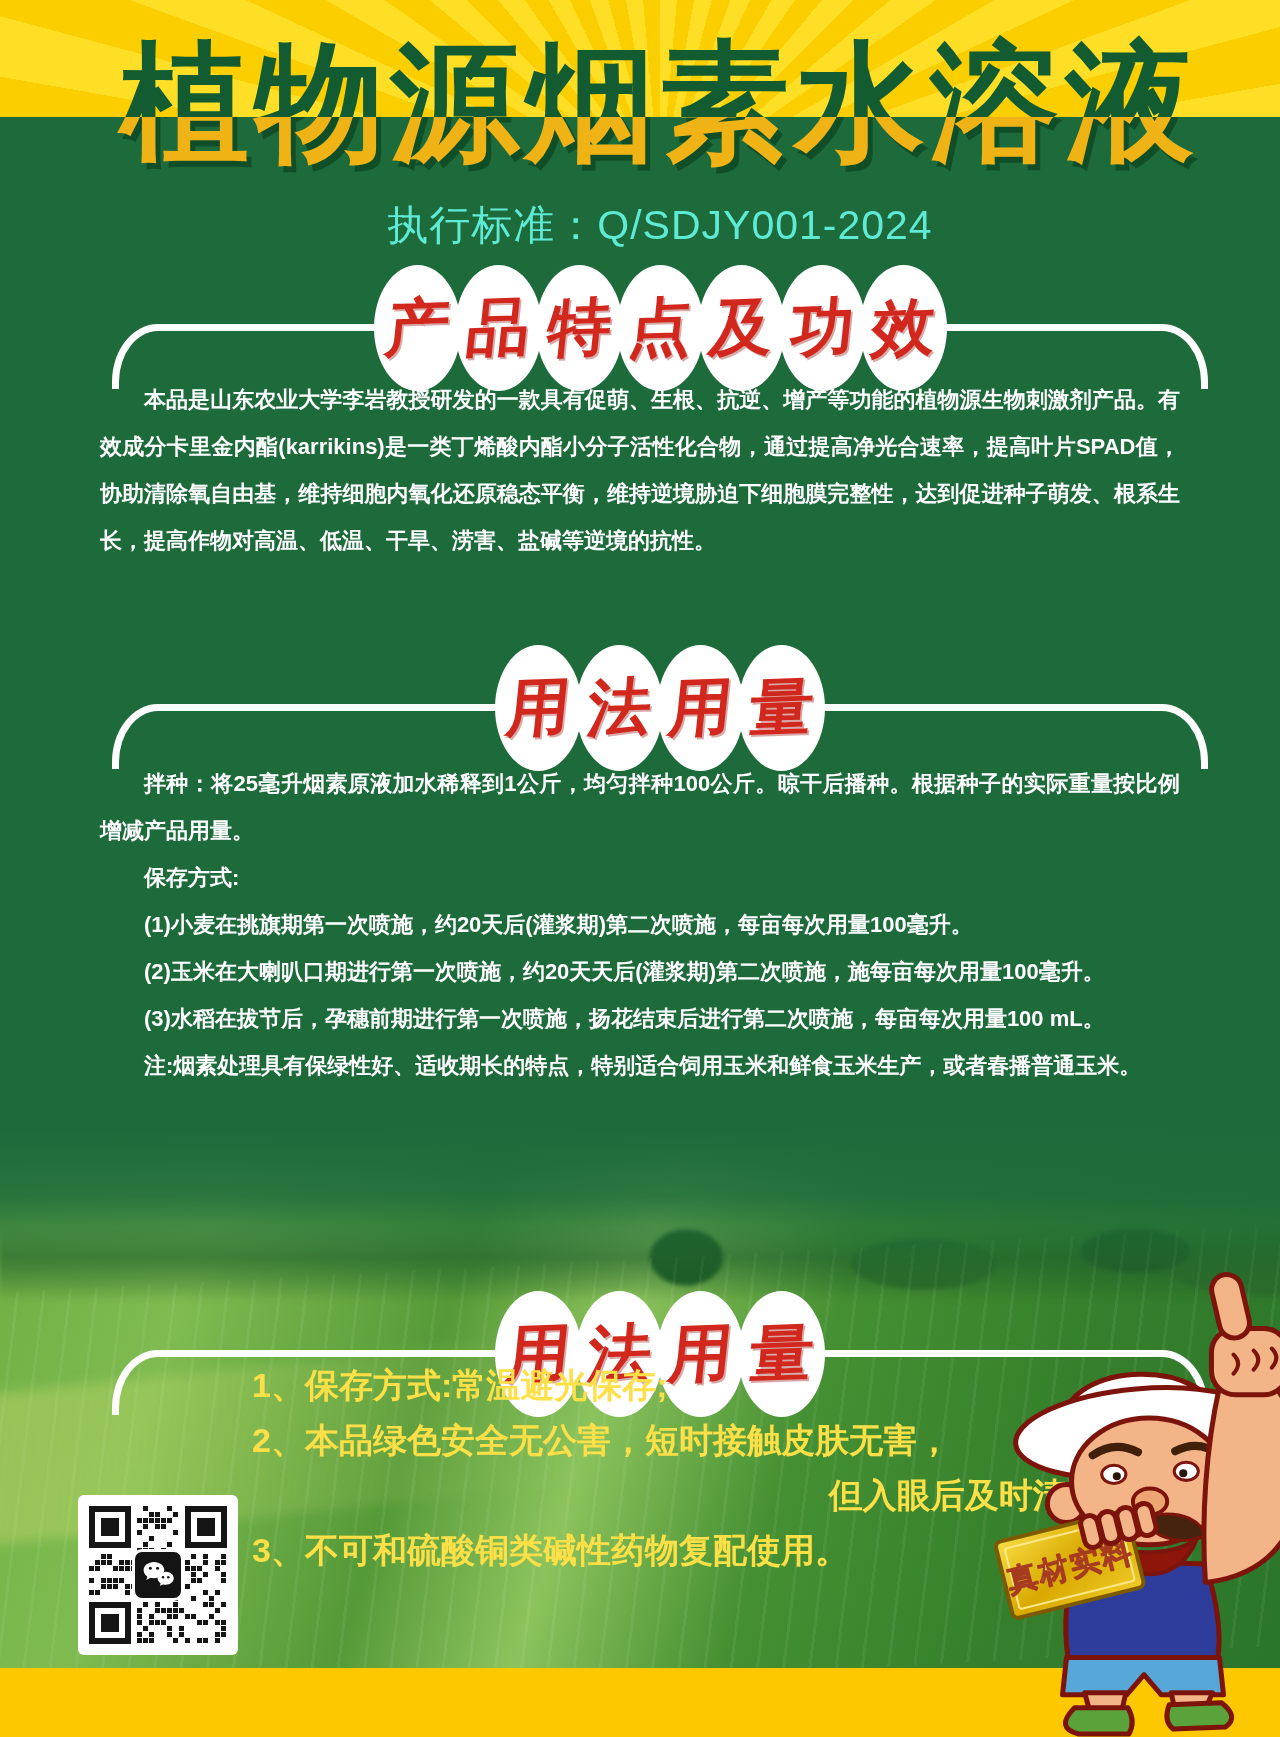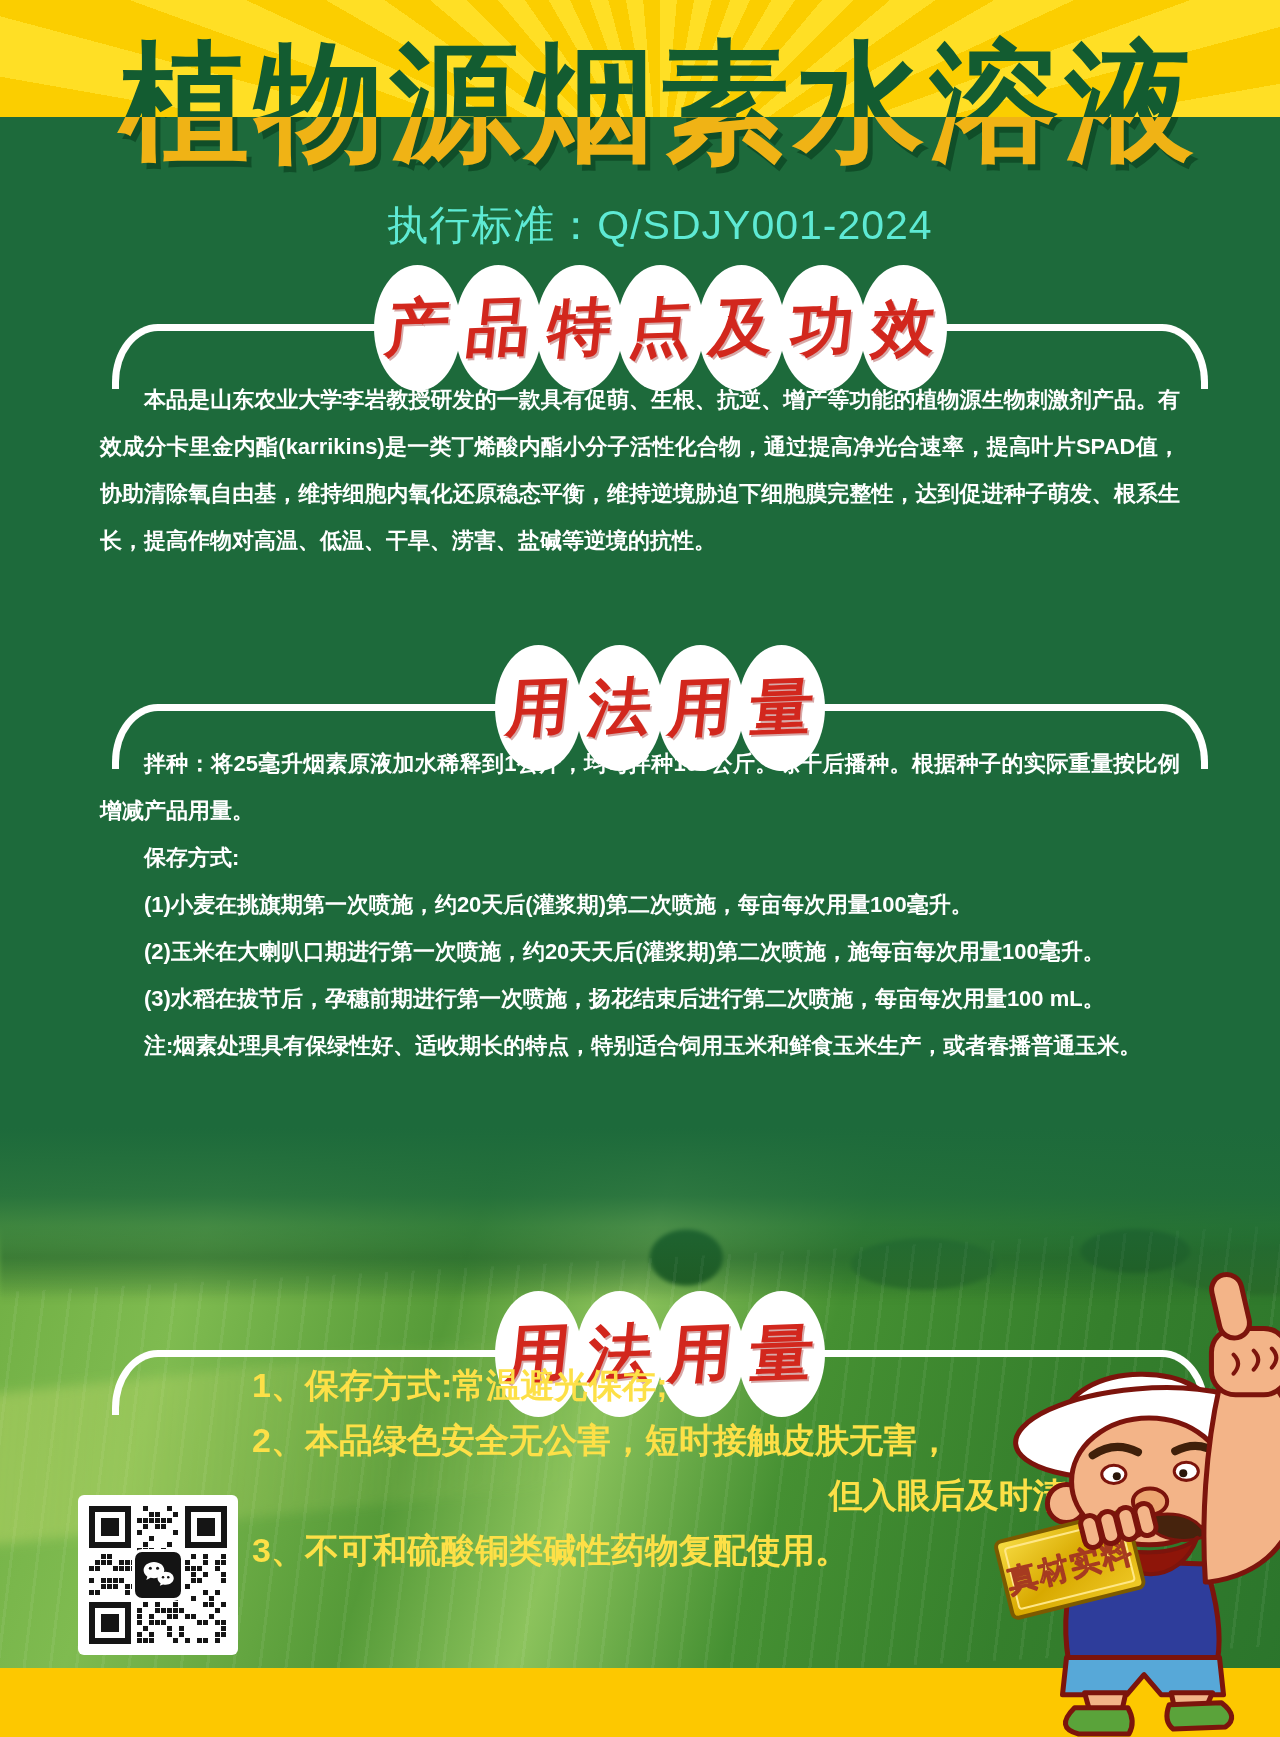--- a/index.html
+++ b/index.html
@@ -56,21 +56,21 @@
   #sec-usage{top:642px;}
   #sec-notes{top:1288px;}
   
   .body-block{
     position:absolute;left:100px;width:1080px;z-index:4;
     color:#fff;font-size:22px;font-weight:bold;line-height:47px;
     text-align:justify;
   }
   .body-block p{margin:0;text-indent:2em;}
   #features-text{top:376px;}
-  #usage-text{top:740px;}
+  #usage-text{top:760px;}
   
   .photo{
     position:absolute;left:0;top:1128px;width:100%;height:540px;z-index:1;overflow:hidden;
     background:linear-gradient(108deg,
       #6fae43 0%,#7fbb50 16%,#559a38 34%,#8cc35c 46%,
       #459032 60%,#357f2c 78%,#2a742c 100%);
   }
   .photo .trees{
     position:absolute;left:0;top:58px;width:100%;height:130px;
     background:

